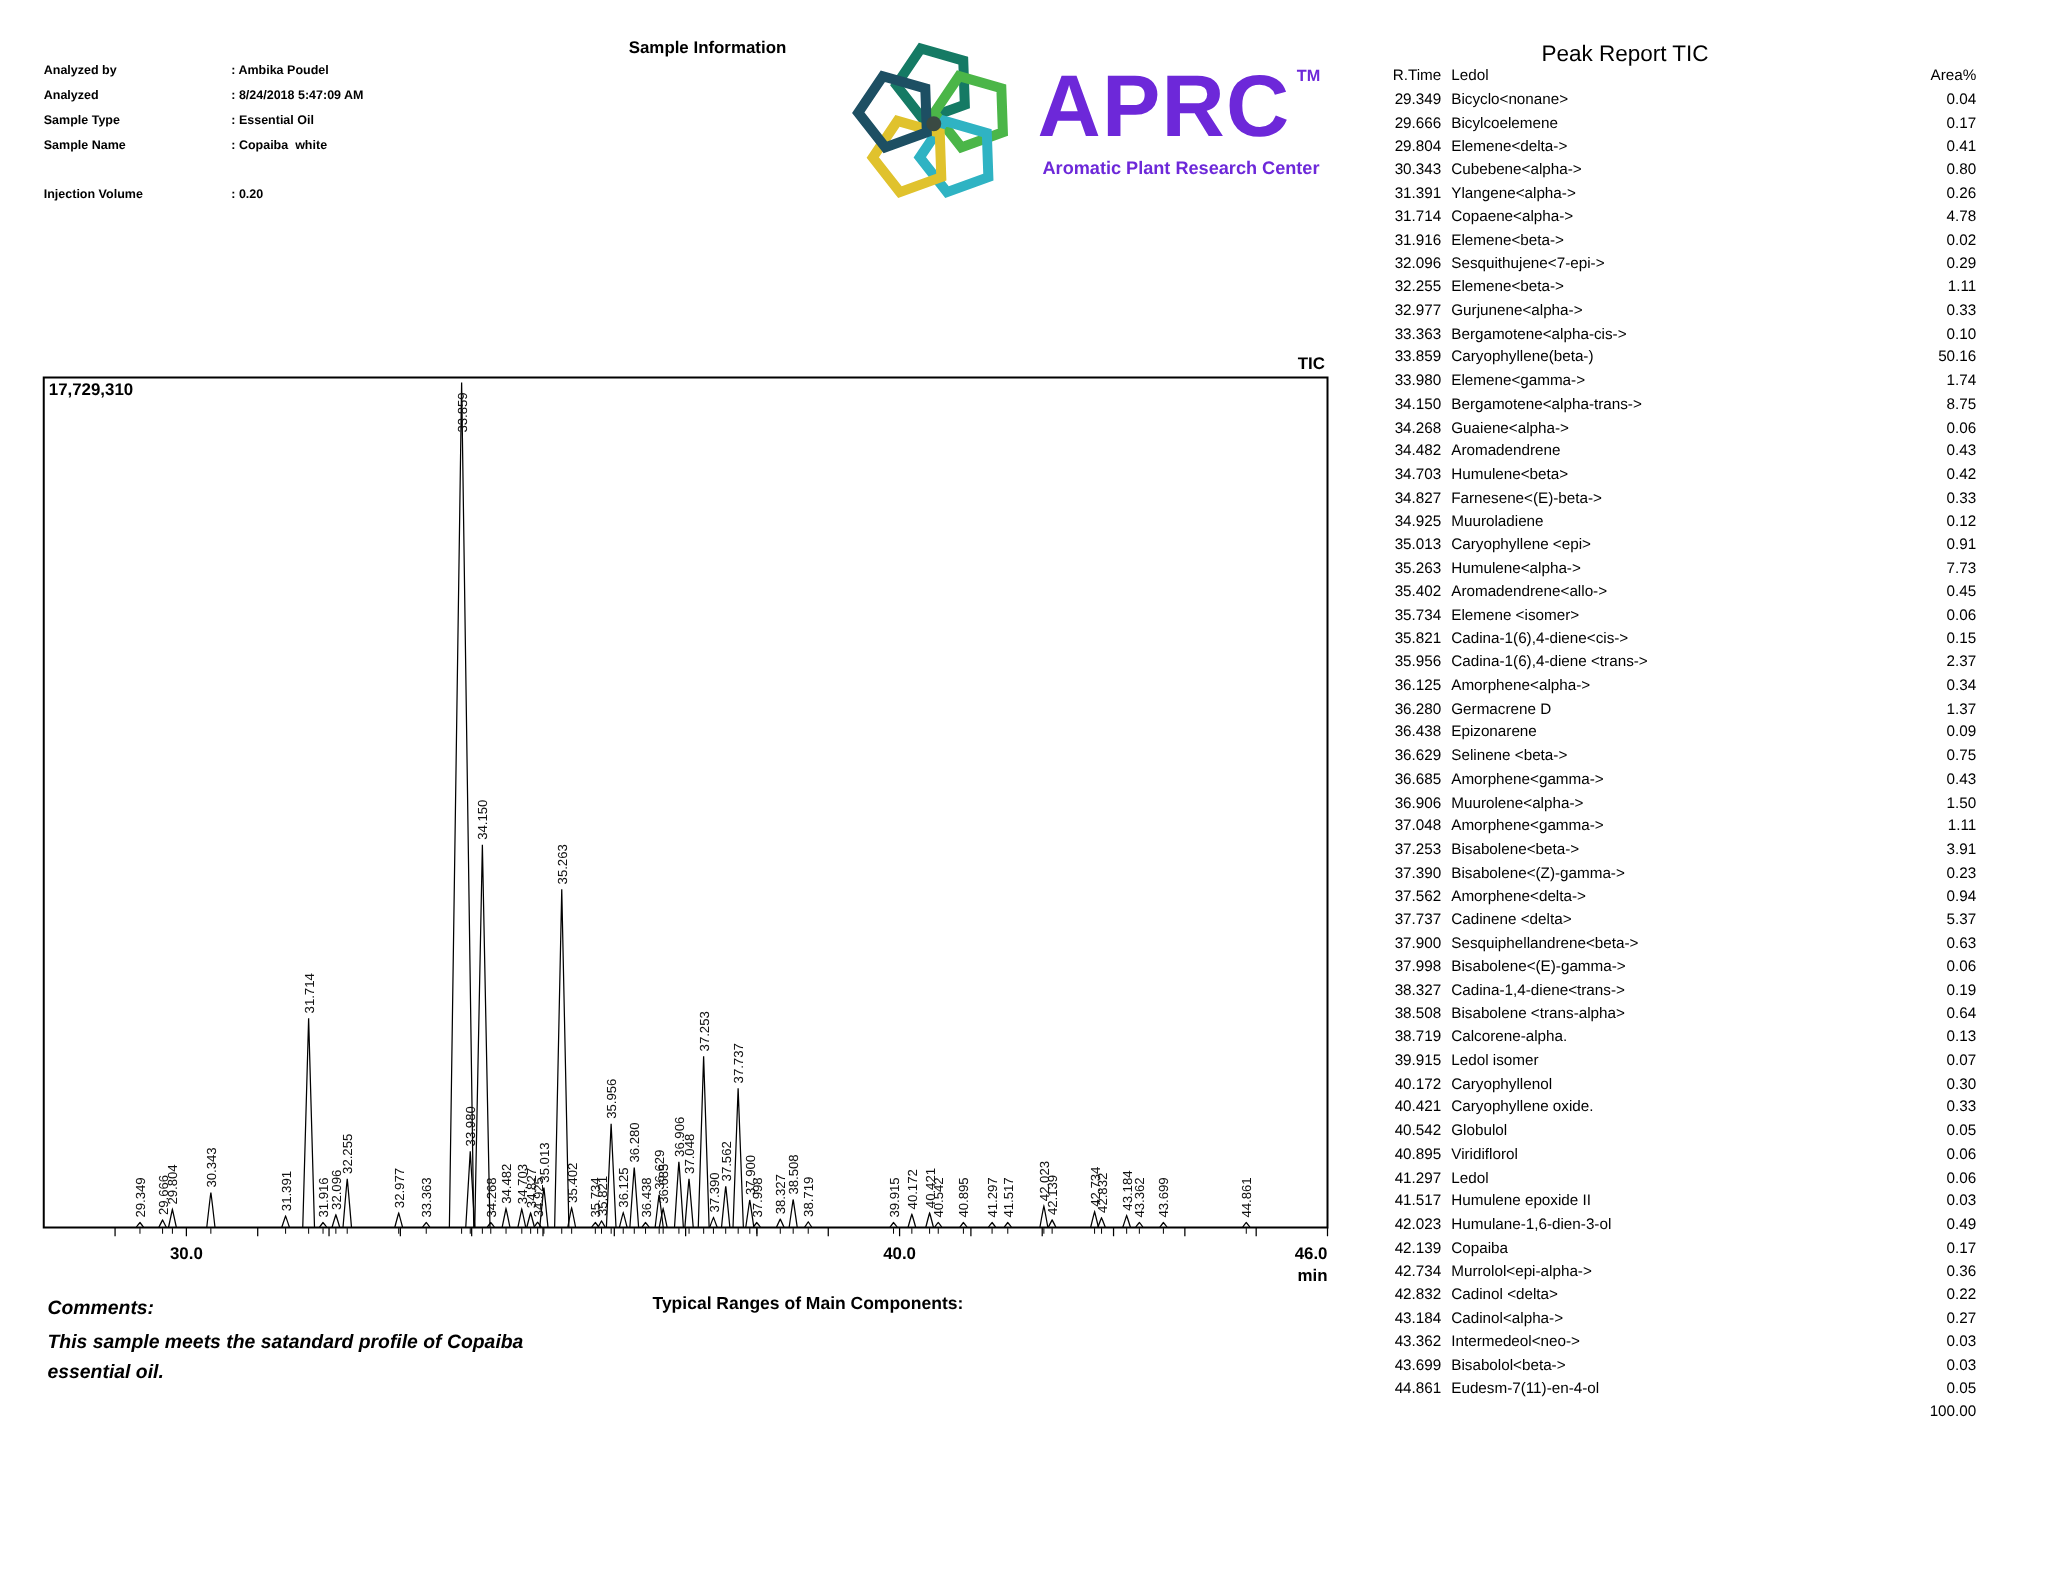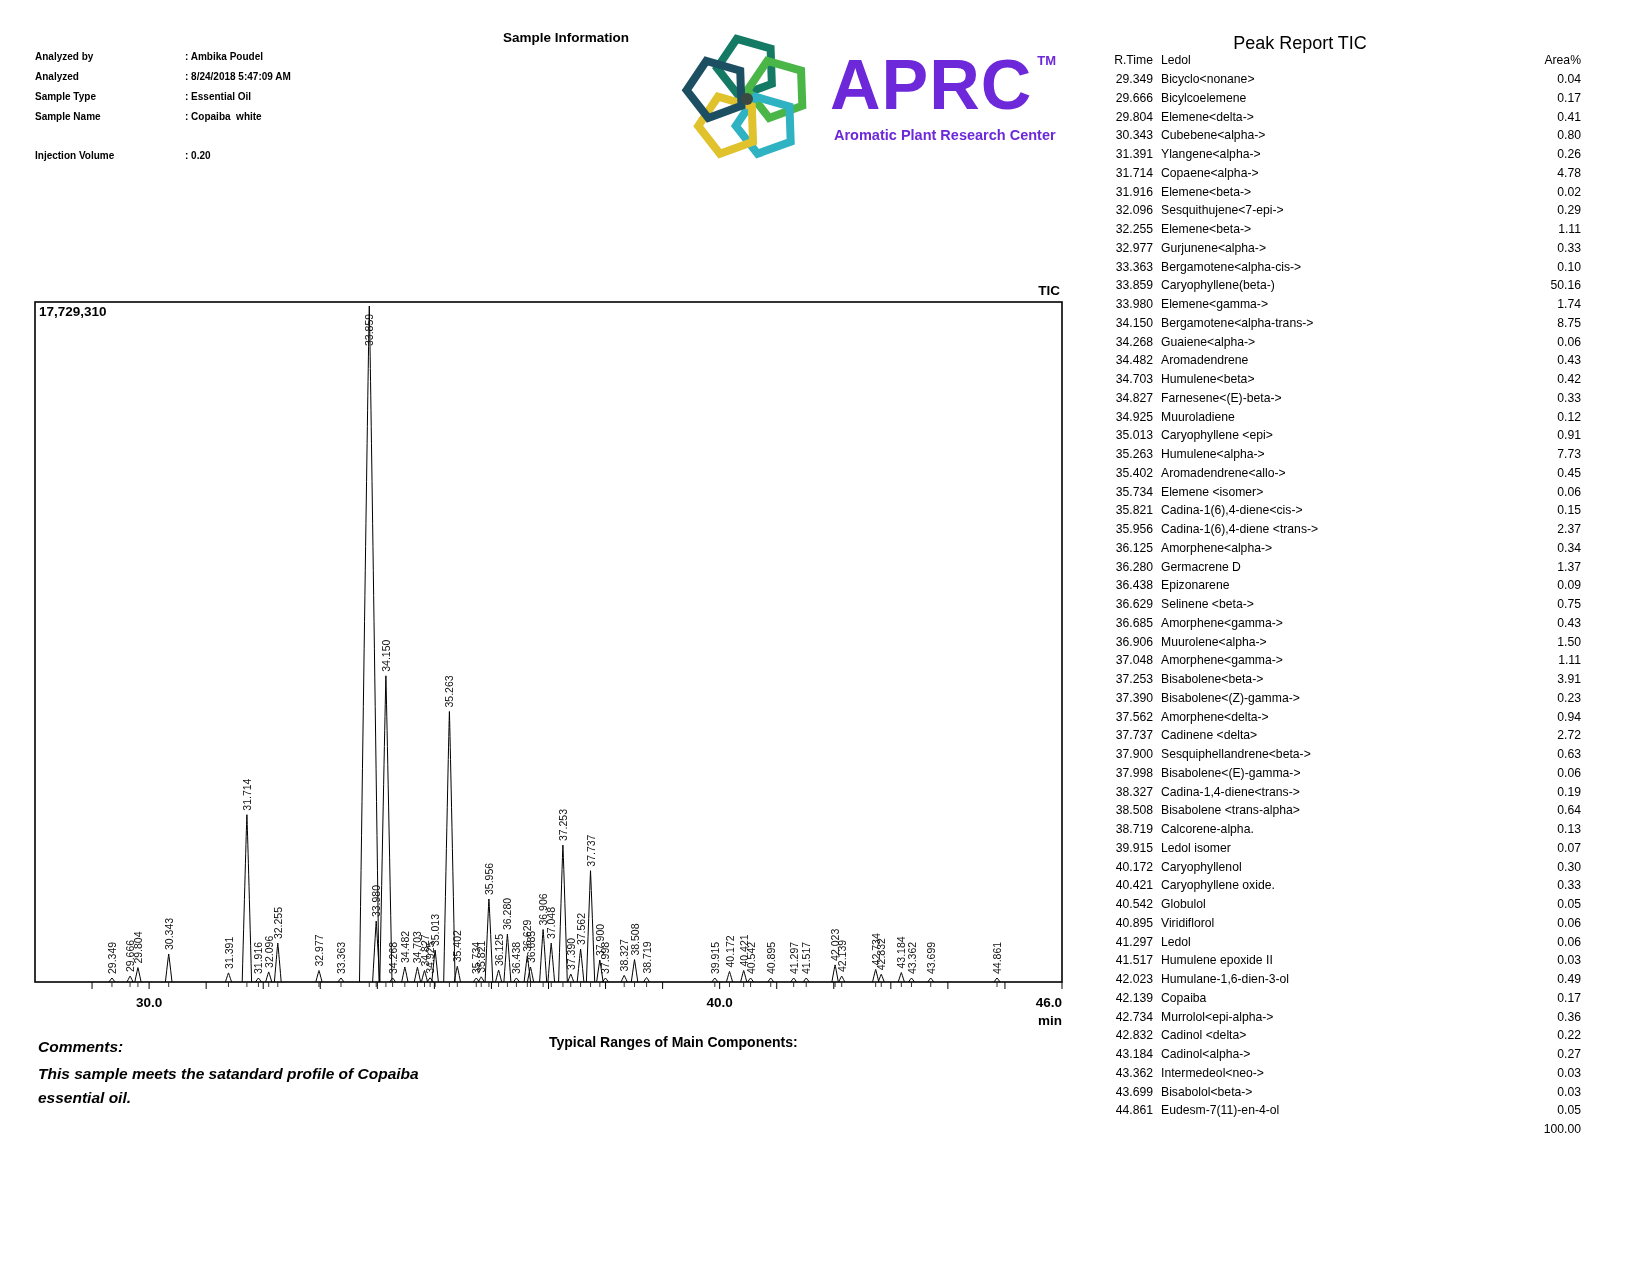--- a/index.html
+++ b/index.html
@@ -33,21 +33,21 @@
   .pt-name { padding-left:8px; white-space:nowrap; overflow:hidden; }
   .pt-area { text-align:right; }
 
   
   .chrom { position:absolute; left:0; top:260px; }
 
   
   .comments { position:absolute; left:38px; top:1036px; font-weight:bold; font-style:italic; font-size:15.5px; }
   .comments .c-head { height:26px; line-height:22px; }
   .comments .c-line { height:24px; line-height:24px; }
-  .typical { position:absolute; left:549px; top:1034px; font-weight:bold; font-size:14px; }
+  .typical { position:absolute; left:522px; top:1034px; font-weight:bold; font-size:14px; }
 </style>
 </head>
 <body>
 
 <div class="page">
 
   <div class="sample-info">
     <div class="si-row">
       <span class="si-label">Analyzed by</span>
       <span class="si-value">: Ambika Poudel</span>
@@ -265,21 +265,21 @@
           <span class="pt-area">0.23</span>
         </div>
         <div class="pt-row">
           <span class="pt-rt">37.562</span>
           <span class="pt-name">Amorphene&lt;delta-&gt;</span>
           <span class="pt-area">0.94</span>
         </div>
         <div class="pt-row">
           <span class="pt-rt">37.737</span>
           <span class="pt-name">Cadinene &lt;delta&gt;</span>
-          <span class="pt-area">2.72</span>
+          <span class="pt-area">5.37</span>
         </div>
         <div class="pt-row">
           <span class="pt-rt">37.900</span>
           <span class="pt-name">Sesquiphellandrene&lt;beta-&gt;</span>
           <span class="pt-area">0.63</span>
         </div>
         <div class="pt-row">
           <span class="pt-rt">37.998</span>
           <span class="pt-name">Bisabolene&lt;(E)-gamma-&gt;</span>
           <span class="pt-area">0.06</span>

